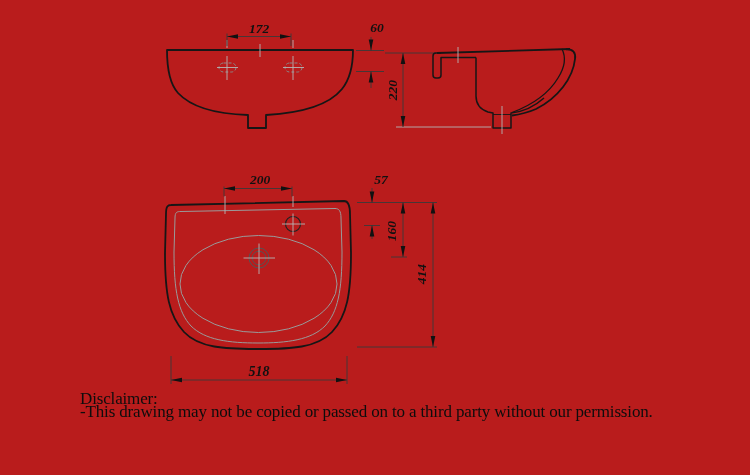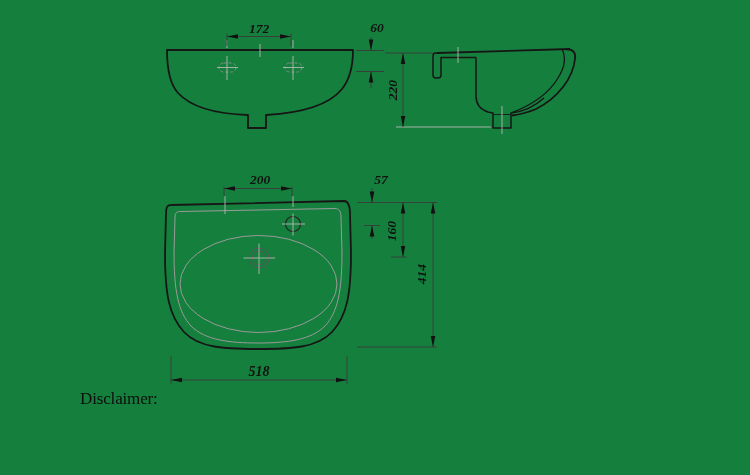--- a/index.html
+++ b/index.html
@@ -1,16 +1,16 @@
 <!DOCTYPE html>
 <html><head>
 <meta charset="utf-8">
 <style>
   html,body{margin:0;padding:0;background:#ffffff;}
-  .page{position:relative;width:750px;height:475px;background:#15803d;overflow:hidden;
+  .page{position:relative;width:750px;height:475px;background:#b91c1c;overflow:hidden;
         font-family:"Liberation Serif",serif;}
   svg text{font-family:"Liberation Serif",serif;font-weight:bold;font-style:italic;
            font-size:13.5px;fill:#111;}
   .disclaimer{position:absolute;left:80px;top:393px;width:660px;color:#0d0d0d;
               font-family:"Liberation Serif",serif;font-weight:normal;font-size:17px;
               line-height:12.6px;letter-spacing:-0.15px;white-space:nowrap;}
 </style>
 </head>
 <body>
 
@@ -108,15 +108,16 @@
       <g>
         <path d="M171,356 V384 M347,356 V384" stroke="#3a3a3a" stroke-width="0.9" fill="none"></path>
         <line x1="171" y1="380" x2="347" y2="380" stroke="#3a3a3a" stroke-width="0.9" marker-start="url(#arrow)" marker-end="url(#arrow)"></line>
         <text x="259" y="376" text-anchor="middle" style="font-size:14px;">518</text>
       </g>
     </g>
   </svg>
 
   <div class="disclaimer">
     <div>Disclaimer:</div>
+    <div>-This drawing may not be copied or passed on to a third party without our permission.</div>
   </div>
 
 </div>
 
 </body></html>

